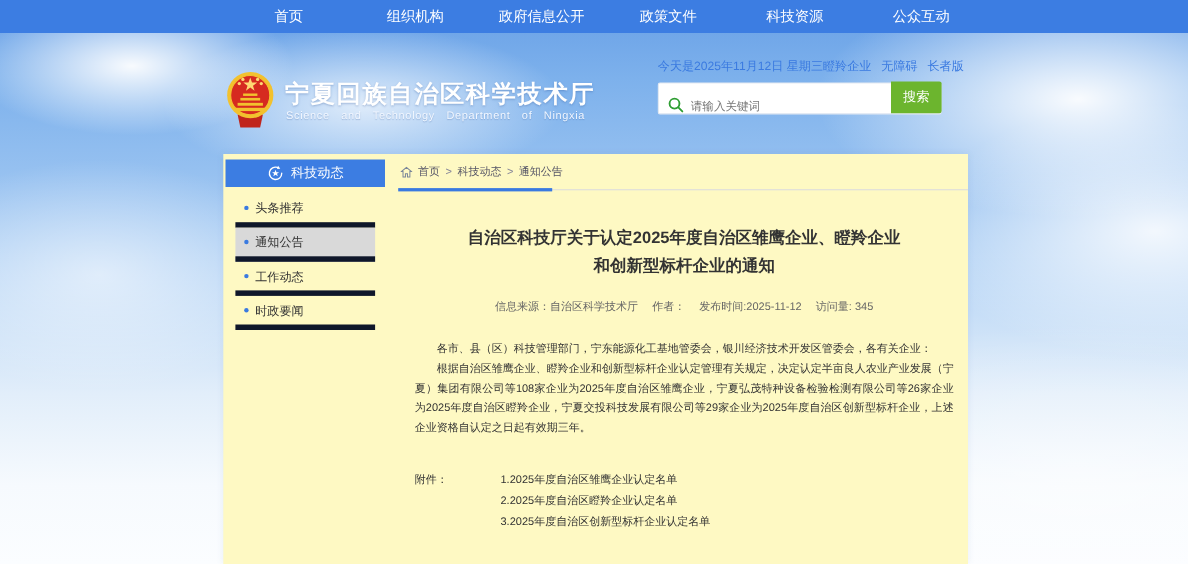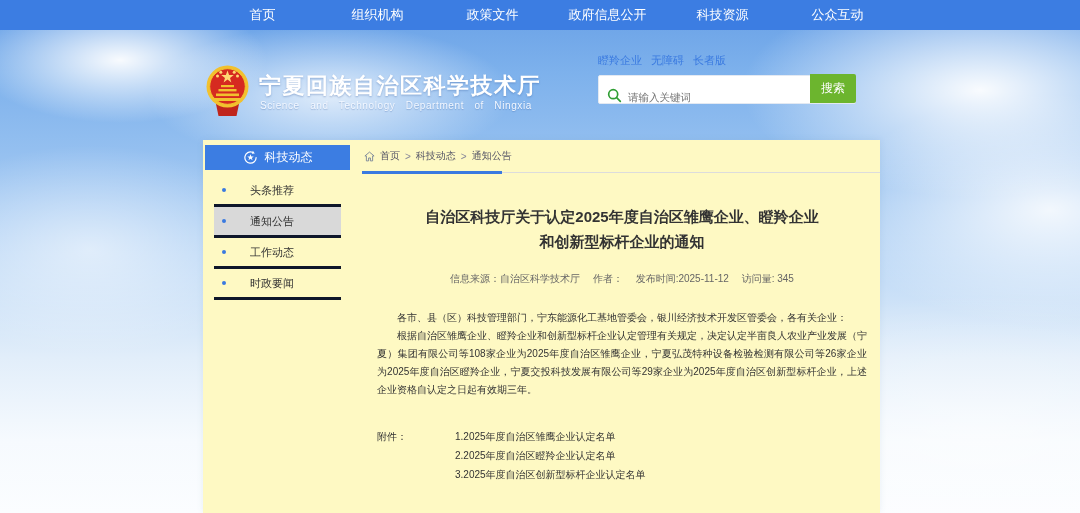--- a/index.html
+++ b/index.html
@@ -66,22 +66,22 @@
     background:#fef9c3; z-index:3; display:flex; box-shadow:0 0 6px rgba(100,130,170,.12);
   }
   
   .sidebar { width:147px; flex:0 0 auto; padding:5px 0 0 2px; }
   .sidebar-head {
     height:25px; background:#3c7de2; color:#fff; font-size:12px;
     display:flex; align-items:center; justify-content:center; gap:7px;
   }
   .side-menu { margin:6px 9px 0 9px; }
   .side-item {
-    height:31px; display:flex; align-items:center; gap:24px; padding-left:8px;
-    font-size:11px; color:#333; border-bottom:3px solid #0f172a; cursor:pointer;
+    height:31px; display:flex; align-items:center; gap:6px; padding-left:8px;
+    font-size:11px; color:#333; border-bottom:5px solid #0f172a; cursor:pointer;
   }
   .side-item .dot { width:4px; height:4px; border-radius:50%; background:#3a7ae0; flex:0 0 auto; }
   .side-item.active { background:#d9d9d9; }
   
   .content { flex:1; margin-left:12px; margin-right:0; position:relative; }
   .crumb-row {
     height:33px; display:flex; align-items:center; gap:5px; padding-left:2px;
     font-size:10px; color:#556; border-bottom:1px solid #dcdcdc; position:relative;
   }
   .crumb-row .crumb { cursor:pointer; }
@@ -103,22 +103,22 @@
   .attachments .att-item { cursor:pointer; }
 </style>
 </head>
 <body>
 
 <div class="sky"></div>
 
 <div class="topnav">
   <div class="nav-item">首页</div>
   <div class="nav-item">组织机构</div>
+  <div class="nav-item">政府信息公开</div>
   <div class="nav-item">政策文件</div>
-  <div class="nav-item">政府信息公开</div>
   <div class="nav-item">科技资源</div>
   <div class="nav-item">公众互动</div>
 </div>
 
 <svg class="emblem" viewBox="0 0 45 56">
   <path d="M11,42 L34,42 L31.5,54 L13.5,54 Z" fill="#c0251c"></path>
   <circle cx="22.5" cy="24.5" r="21" fill="#f2c12e"></circle>
   <circle cx="22.5" cy="24.5" r="17.8" fill="#d62a20"></circle>
   <circle cx="22.5" cy="24.5" r="17.8" fill="none" stroke="#f2c12e" stroke-width="1"></circle>
   <polygon fill="#ffd873" points="22.5,8.5 24.1,13 28.8,13 25,15.9 26.4,20.4 22.5,17.6 18.6,20.4 20,15.9 16.2,13 20.9,13"></polygon>
@@ -129,20 +129,21 @@
   <rect x="16" y="23" width="13" height="2.2" fill="#f2c12e"></rect>
   <rect x="13.5" y="27" width="18" height="2.4" fill="#f2c12e"></rect>
   <rect x="11" y="31.5" width="23" height="2.6" fill="#f2c12e"></rect>
   <rect x="9.5" y="36" width="26" height="3" fill="#f2c12e"></rect>
 </svg>
 <div class="site-title">宁夏回族自治区科学技术厅</div>
 <div class="site-subtitle">Science and Technology Department of Ningxia</div>
 
 <div class="header-right">
   <div class="today-row">
+    <span>今天是2025年11月12日 星期三</span>
     <span class="lang-links">
       <span>瞪羚企业</span>
       <span>无障碍</span>
       <span>长者版</span>
     </span>
   </div>
   <div class="search-box">
     <svg class="mag" width="15" height="15" viewBox="0 0 16 16">
       <circle cx="6.6" cy="6.6" r="4.8" fill="none" stroke="#2f9e33" stroke-width="1.8"></circle>
       <line x1="10.3" y1="10.3" x2="14.2" y2="14.2" stroke="#2f9e33" stroke-width="1.8" stroke-linecap="round"></line>

